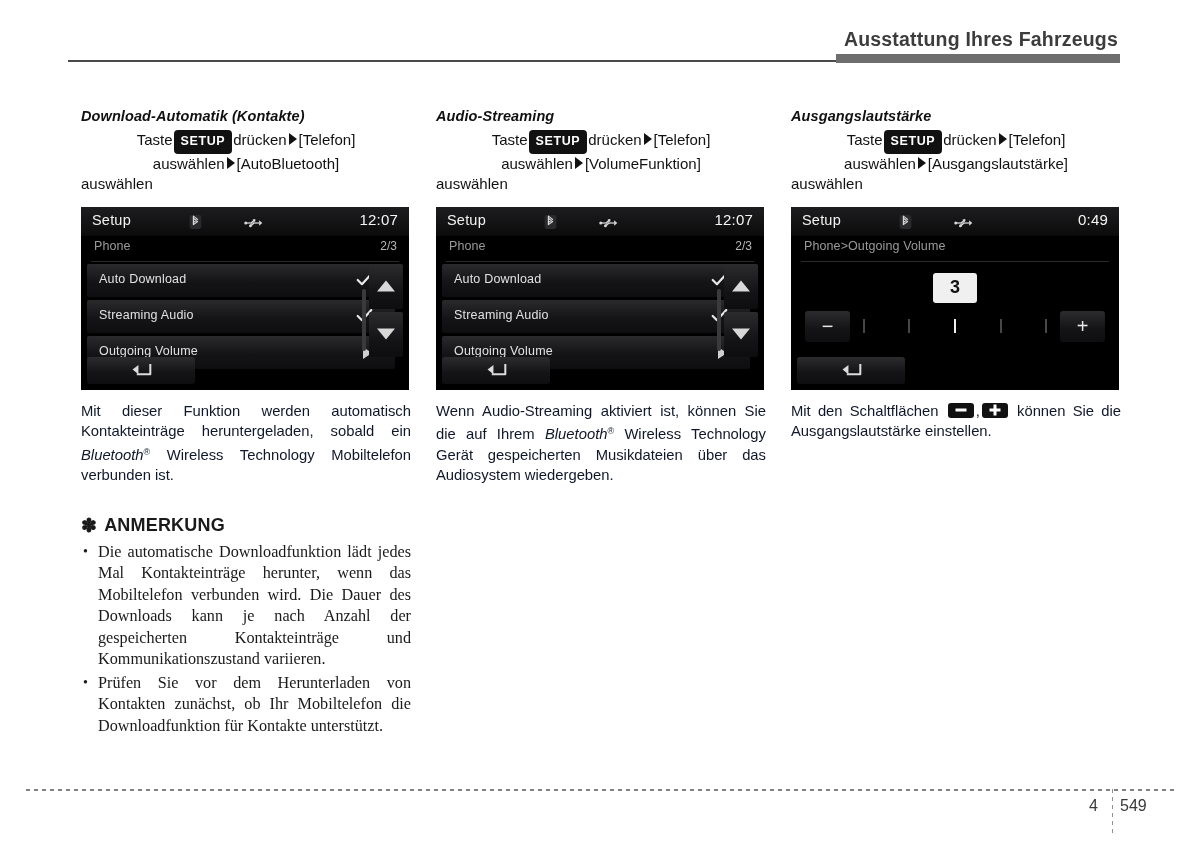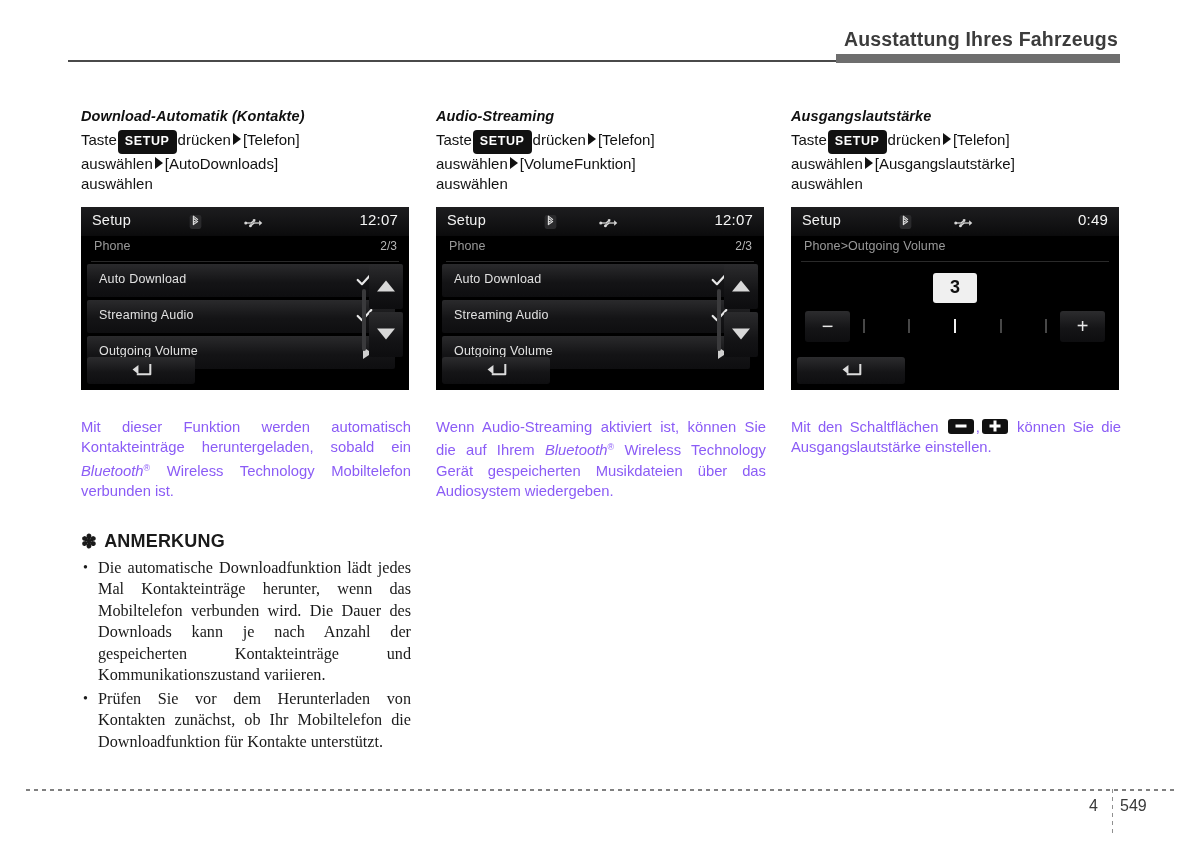--- a/index.html
+++ b/index.html
@@ -91,21 +91,21 @@
     width: 0; height: 0;
     border-left: 8px solid #111;
     border-top: 6px solid transparent;
     border-bottom: 6px solid transparent;
     vertical-align: 0px;
     margin: 0 2px;
   }
 
   
   .jrow { display: flex; width: 100%; }
-  .jrow.spread { justify-content: flex-start; align-items: baseline; }
+  .jrow.spread { justify-content: center; align-items: baseline; }
 
   
   .lcd {
     position: relative;
     width: 328px; height: 183px;
     margin-top: 12px;
     background: #000;
     overflow: hidden;
     font-family: "DejaVu Sans", sans-serif;
   }
@@ -257,24 +257,24 @@
   }
   .tick {
     position: absolute; top: 3px;
     width: 2px; height: 14px;
     background: #474747;
   }
   .tick.active { background: #f0f0f0; }
 
   
   .para {
-    margin-top: 27px;
+    margin-top: 11px;
     font-size: 14.8px;
     line-height: 20.5px;
-    color: #8b5cf6;
+    color: #0f172a;
     text-align: justify;
     text-align-last: left;
   }
   .para i { font-style: italic; }
   .para sup { font-size: 9px; vertical-align: 5px; }
 
   .mini-btn {
     display: inline-block;
     background: #111;
     border-radius: 3px;
@@ -385,21 +385,21 @@
         <span class="seg">Taste</span>
         <span class="setup-badge">SETUP</span>
         <span class="seg">drücken</span>
         <span class="tri"></span>
         <span class="seg">[Telefon]</span>
       </div>
       <div class="jrow spread">
         <span class="seg">auswählen</span>
         <span class="tri"></span>
         <span class="seg">[Auto</span>
-        <span class="seg">Downloads]</span>
+        <span class="seg">Bluetooth]</span>
       </div>
       <div class="jrow">
         <span class="seg">auswählen</span>
       </div>
     </div>
 
     <div class="lcd">
       <div class="lcd-topbar"></div>
       <div class="lcd-title">Setup</div>
       <svg class="ic-bt" viewBox="0 0 24 30">

